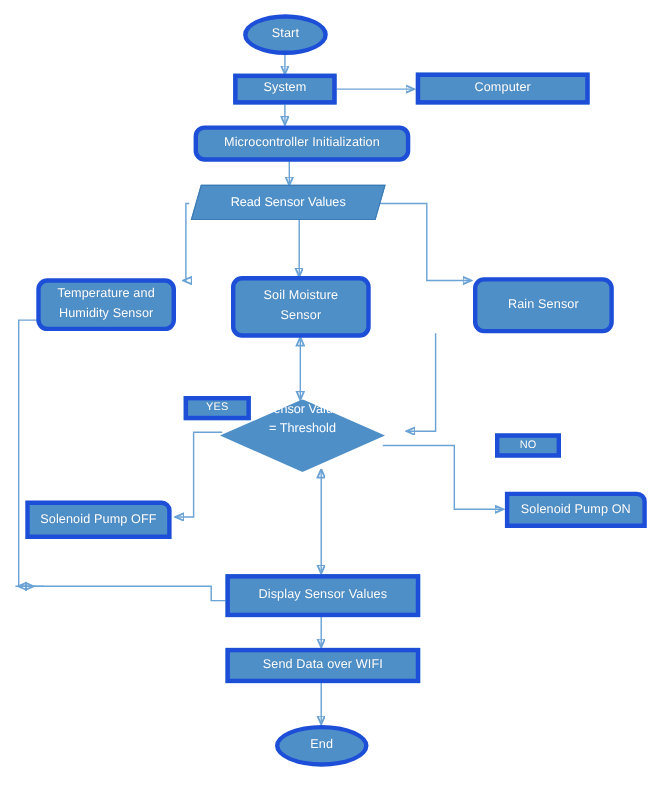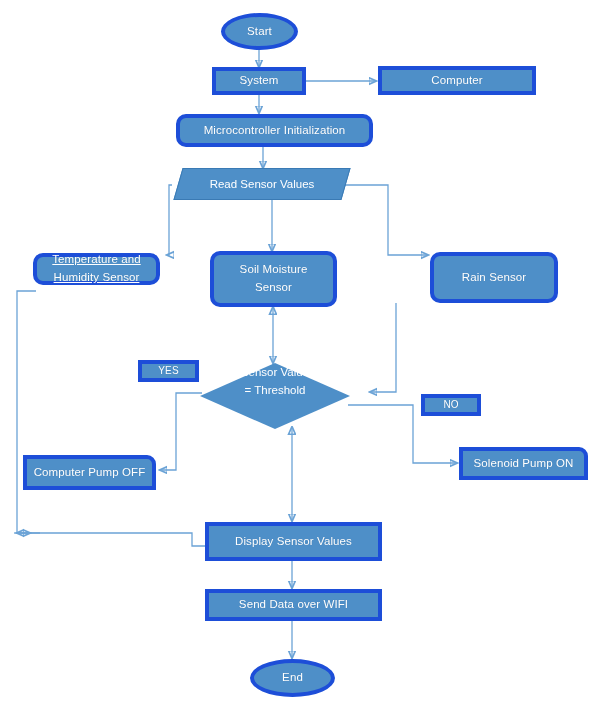--- a/index.html
+++ b/index.html
@@ -18,21 +18,21 @@
     font-size:11.5px;
     line-height:1.55;
     box-sizing:border-box;
     letter-spacing:.1px;
     text-shadow:0 0 1px rgba(0,0,0,.15);
   }
   .rect{border-radius:0;}
   .round{border-radius:10px;}
   .term{border-radius:50%;}
   .corner-tr{border-radius:0 9px 0 0;}
-  .label-chip{font-size:10px;}
+  .label-chip{font-size:10px;margin-left:29px;}
 
   
   .para{
     background:transparent;
     border:none;
     position:absolute;
     display:flex;align-items:center;justify-content:center;
     color:#fff;font-size:11.5px;box-sizing:border-box;
   }
   .para .skin{
@@ -122,21 +122,21 @@
 
   <div class="node rect" style="left:176px;top:114px;width:197px;height:33px;border-radius:10px;">
     <span>Microcontroller Initialization</span>
   </div>
 
   <div class="para" style="left:178px;top:168px;width:168px;height:32px;">
     <span class="skin"></span>
     <span class="txt">Read Sensor Values</span>
   </div>
 
-  <div class="node round" style="left:33px;top:253px;width:127px;height:32px;flex-direction:column;text-decoration:underline;">
+  <div class="node round" style="left:33px;top:253px;width:127px;height:48px;flex-direction:column;">
     <span>Temperature and</span>
     <span>Humidity Sensor</span>
   </div>
 
   <div class="node round" style="left:210px;top:251px;width:127px;height:56px;flex-direction:column;">
     <span>Soil Moisture</span>
     <span>Sensor</span>
   </div>
 
   <div class="node round" style="left:430px;top:252px;width:128px;height:51px;">
@@ -153,21 +153,21 @@
 
   <div class="diamond" style="left:200px;top:363px;width:150px;height:66px;">
     <span class="skin"></span>
     <span class="txt">
       <span>Sensor Value</span><br>
       <span>= Threshold</span>
     </span>
   </div>
 
   <div class="node corner-tr" style="left:23px;top:455px;width:133px;height:35px;">
-    <span>Computer Pump OFF</span>
+    <span>Solenoid Pump OFF</span>
   </div>
 
   <div class="node corner-tr" style="left:459px;top:447px;width:129px;height:33px;">
     <span>Solenoid Pump ON</span>
   </div>
 
   <div class="node rect" style="left:205px;top:522px;width:177px;height:39px;">
     <span>Display Sensor Values</span>
   </div>
 

